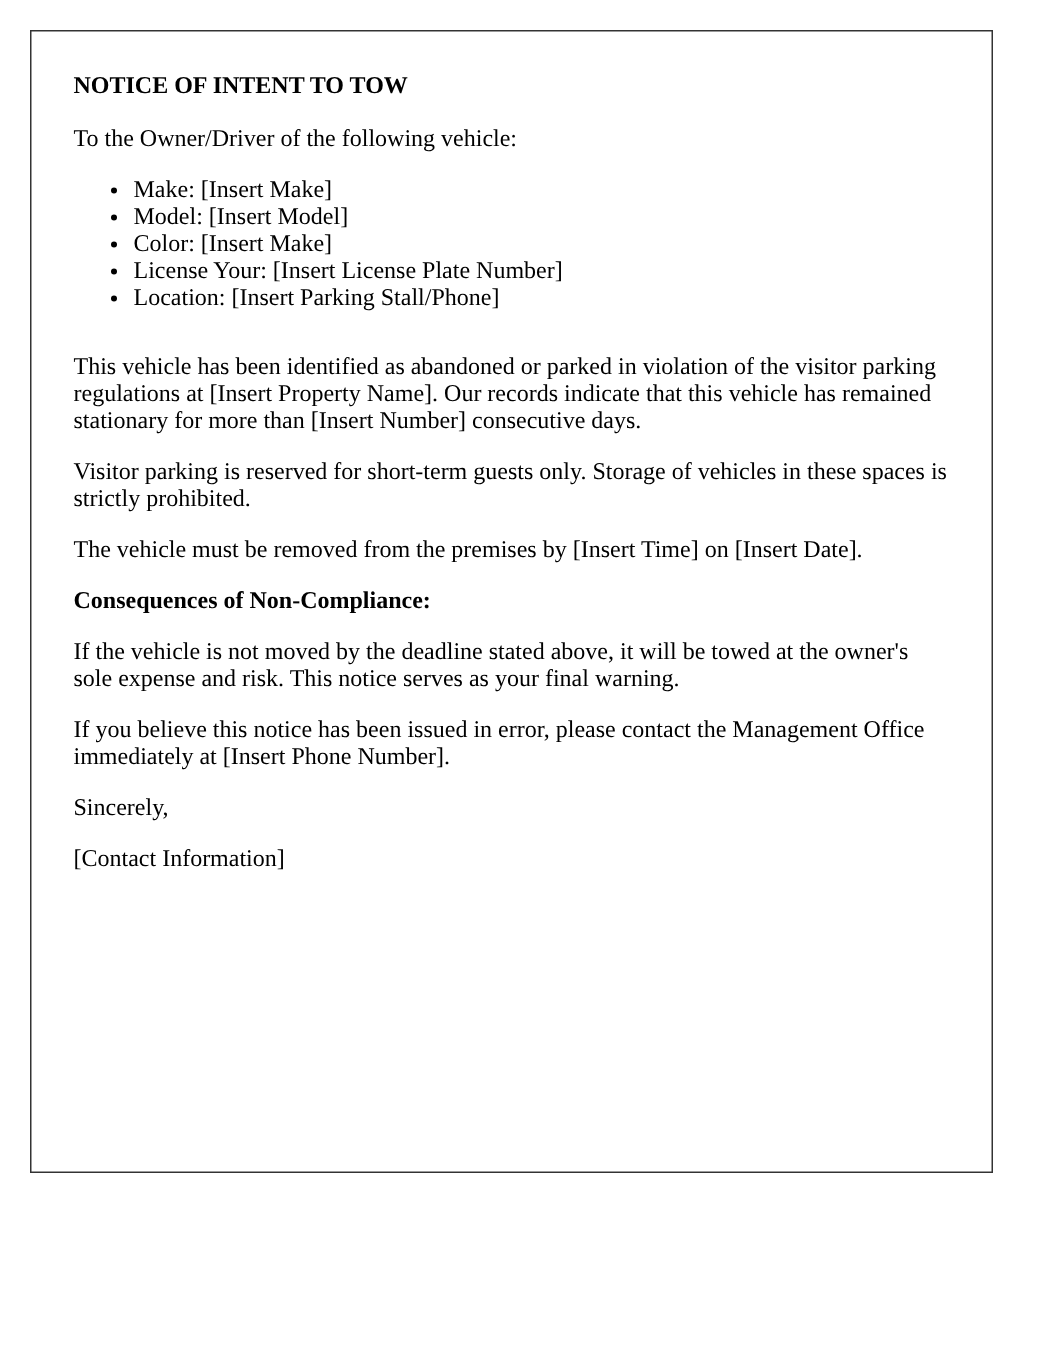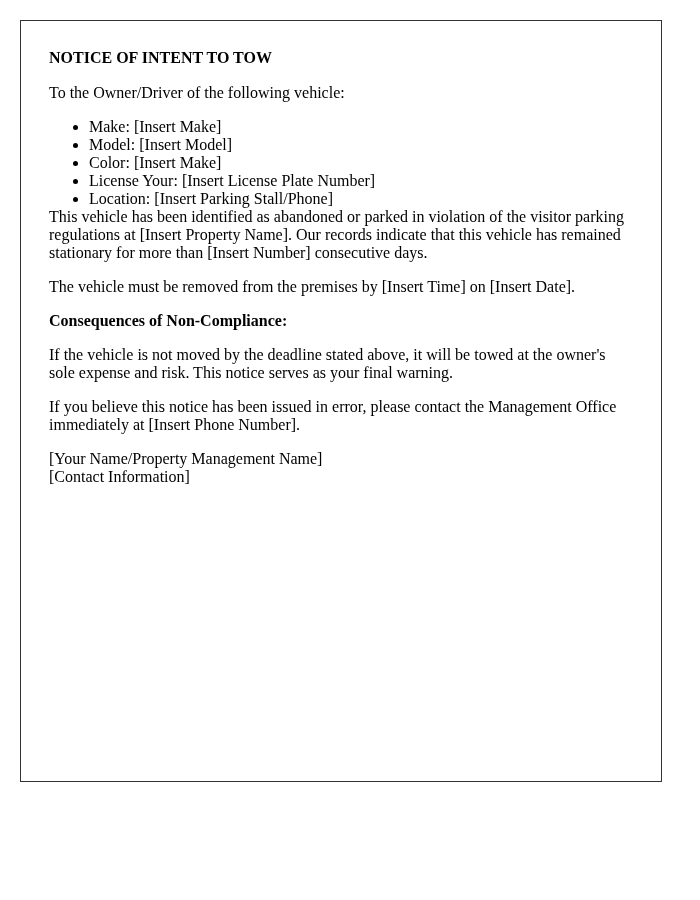--- a/index.html
+++ b/index.html
@@ -31,21 +31,21 @@
   .title {
     font-weight: bold;
     margin: 0 0 17px 0;
     font-size: 16px;
     line-height: 18px;
   }
   p {
     margin: 0 0 16px 0;
   }
   ul {
-    margin: 0 0 0 0;
+    margin: 0 0 28px 0;
     padding-left: 40px;
   }
   li {
     margin: 0;
   }
   .bold {
     font-weight: bold;
   }
   .sig-line {
     display: block;
@@ -59,22 +59,23 @@
     <div class="title">NOTICE OF INTENT TO TOW</div>
     <p>To the Owner/Driver of the following vehicle:</p>
     <ul>
       <li>Make: [Insert Make]</li>
       <li>Model: [Insert Model]</li>
       <li>Color: [Insert Make]</li>
       <li>License Your: [Insert License Plate Number]</li>
       <li>Location: [Insert Parking Stall/Phone]</li>
     </ul>
     <p>This vehicle has been identified as abandoned or parked in violation of the visitor parking regulations at [Insert Property Name]. Our records indicate that this vehicle has remained stationary for more than [Insert Number] consecutive days.</p>
+    <p>Visitor parking is reserved for short-term guests only. Storage of vehicles in these spaces is strictly prohibited.</p>
     <p>The vehicle must be removed from the premises by [Insert Time] on [Insert Date].</p>
     <p class="bold">Consequences of Non-Compliance:</p>
     <p>If the vehicle is not moved by the deadline stated above, it will be towed at the owner's sole expense and risk. This notice serves as your final warning.</p>
     <p>If you believe this notice has been issued in error, please contact the Management Office immediately at [Insert Phone Number].</p>
+    <p>Sincerely,</p>
     <p>
-      <span class="sig-line">[Your Name/Property Management Name]</span>
       <span class="sig-line">[Contact Information]</span>
     </p>
   </div>
 </div>
 
 </body></html>

